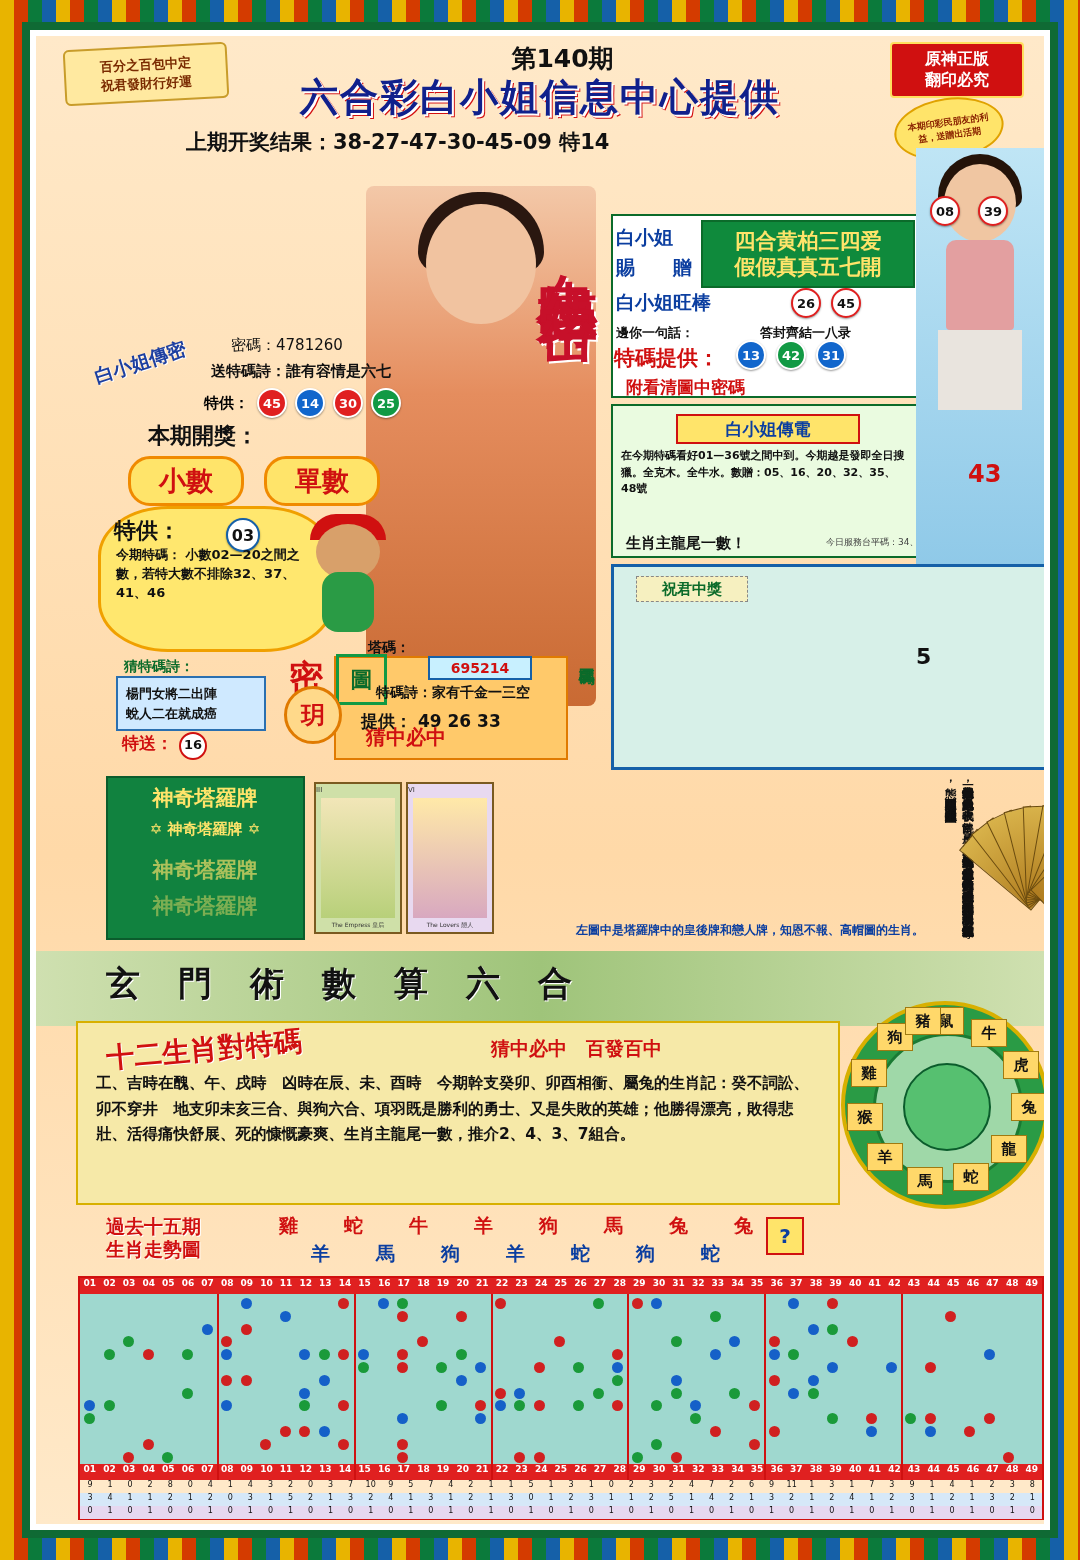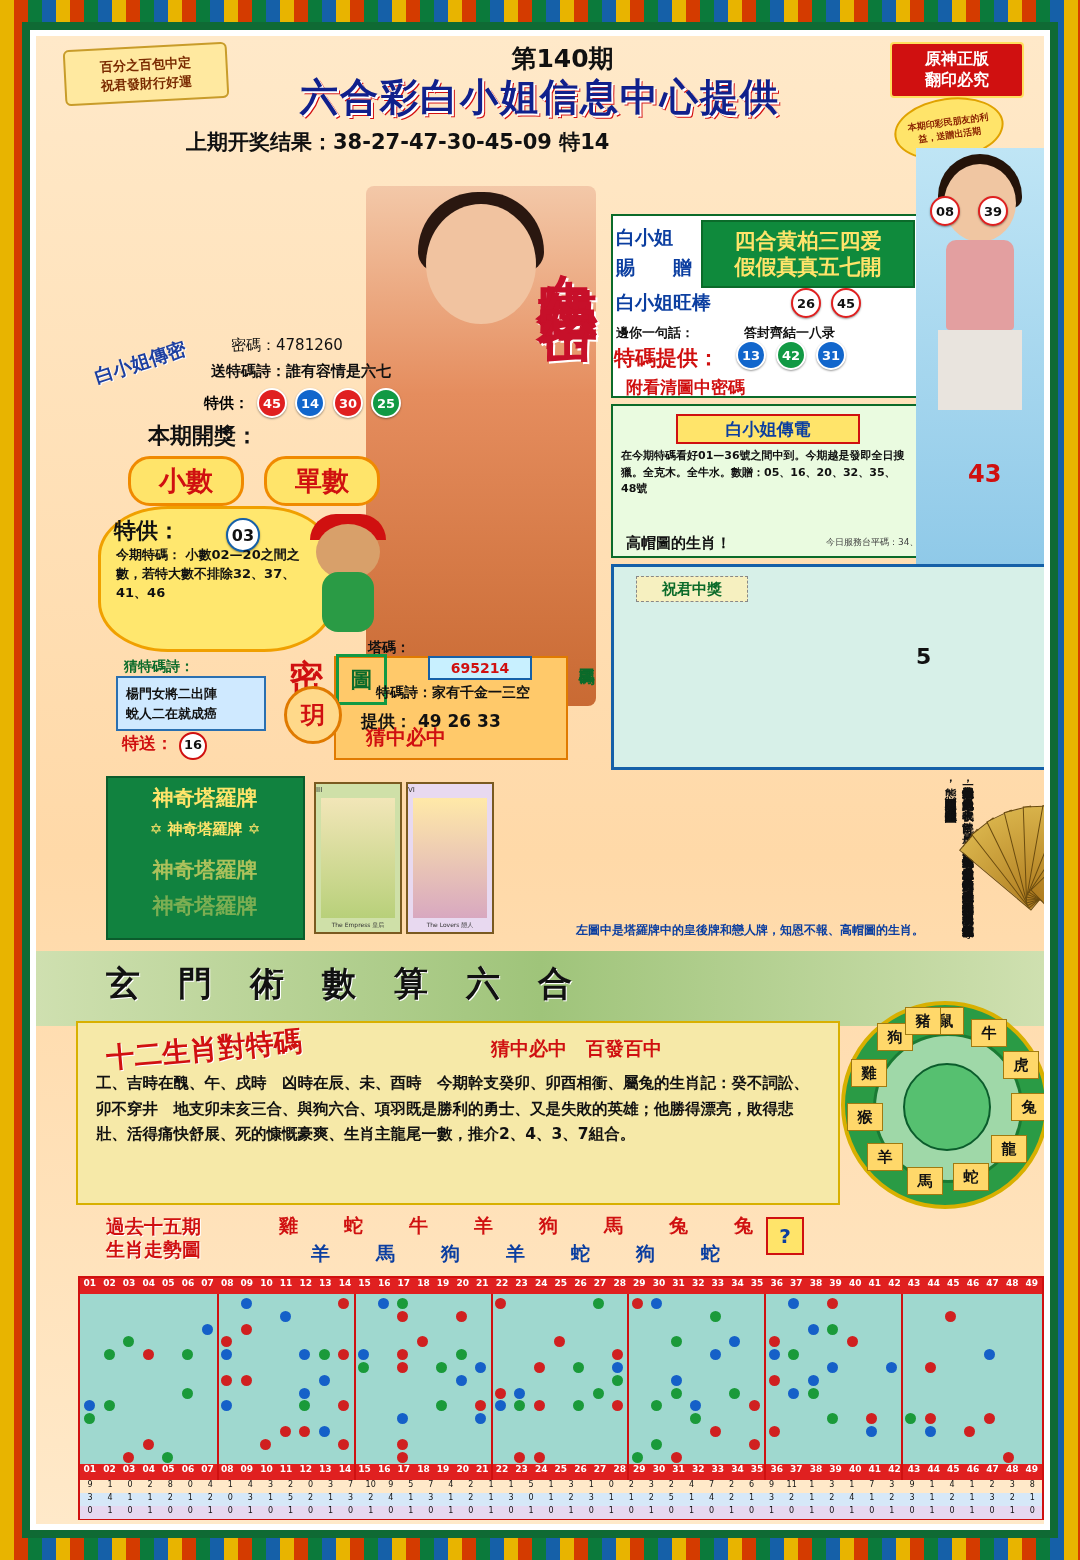--- a/index.html
+++ b/index.html
@@ -82,21 +82,21 @@
   .xunma{position:absolute;left:540px;top:620px;font-size:16px;font-weight:bold;color:#0b6b2a;line-height:1.3;writing-mode:vertical-rl;}
 
   
   .rbox1{position:absolute;left:575px;top:178px;width:305px;height:180px;background:#fff;border:2px solid #0b6b2a;}
   .rb1-left{position:absolute;left:580px;top:186px;font-size:19px;font-weight:bold;color:#0b3ea0;line-height:1.6;}
   .green-panel{position:absolute;left:665px;top:184px;width:210px;height:64px;background:#0f8a3c;border:2px solid #0b6b2a;color:#ffe46a;font-size:21px;font-weight:bold;
     display:flex;flex-direction:column;align-items:center;justify-content:center;line-height:1.25;}
   .rb1-row2{position:absolute;left:580px;top:254px;font-size:19px;font-weight:bold;color:#0b3ea0;}
   .rb1-balls{position:absolute;left:755px;top:252px;display:flex;gap:10px;}
   .rb1-row3{position:absolute;left:580px;top:288px;font-size:13px;font-weight:bold;color:#111;}
-  .rb1-row3b{position:absolute;left:708px;top:288px;font-size:13px;font-weight:bold;color:#111;}
+  .rb1-row3b{position:absolute;left:724px;top:288px;font-size:13px;font-weight:bold;color:#111;}
   .rb1-row4{position:absolute;left:578px;top:308px;font-size:21px;font-weight:bold;color:#d01010;}
   .rb1-balls2{position:absolute;left:700px;top:304px;display:flex;gap:10px;}
   .rb1-note{position:absolute;left:590px;top:340px;font-size:17px;font-weight:bold;color:#d01010;}
   .rbox2{position:absolute;left:575px;top:368px;width:305px;height:150px;background:#eafbe0;border:2px solid #0b6b2a;}
   .rb2-title{position:absolute;left:640px;top:378px;width:180px;height:26px;background:#ffe46a;border:2px solid #d01010;display:flex;align-items:center;justify-content:center;
     font-size:17px;font-weight:bold;color:#0b3ea0;}
   .rb2-text{position:absolute;left:585px;top:412px;width:285px;font-size:11px;line-height:1.5;color:#111;font-weight:bold;}
   .rb2-foot{position:absolute;left:590px;top:498px;font-size:15px;font-weight:bold;color:#111;}
   .rb2-foot2{position:absolute;left:790px;top:500px;font-size:9px;color:#444;}
 
@@ -266,21 +266,21 @@
     <div class="rb1-balls2">
       <span class="ball blue">13</span>
       <span class="ball green">42</span>
       <span class="ball blue">31</span>
     </div>
     <div class="rb1-note">附看清圖中密碼</div>
 
     <div class="rbox2"></div>
     <div class="rb2-title">白小姐傳電</div>
     <div class="rb2-text">在今期特碼看好01—36號之間中到。今期越是發即全日搜獵。全克木。全牛水。數贈：05、16、20、32、35、48號</div>
-    <div class="rb2-foot">高帽圖的生肖！</div>
+    <div class="rb2-foot">生肖主龍尾一數！</div>
     <div class="rb2-foot2">今日服務台平碼：34、05、28、47</div>
 
     <div class="lady-right">
       <div class="lr-hair"></div>
       <div class="lr-head"></div>
       <div class="lr-top"></div>
       <div class="lr-skirt"></div>
       <span class="ball w lr-ball1">08</span>
       <span class="ball w lr-ball2">39</span>
       <div class="lr-43">43</div>

